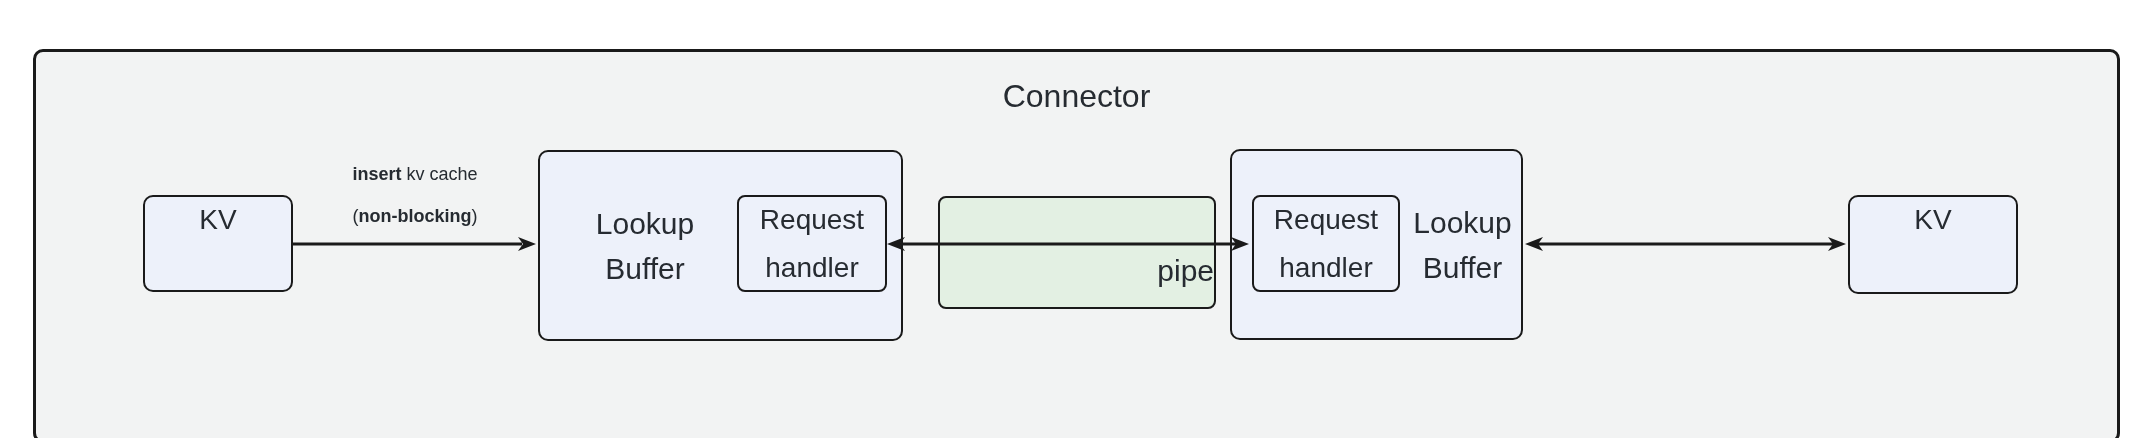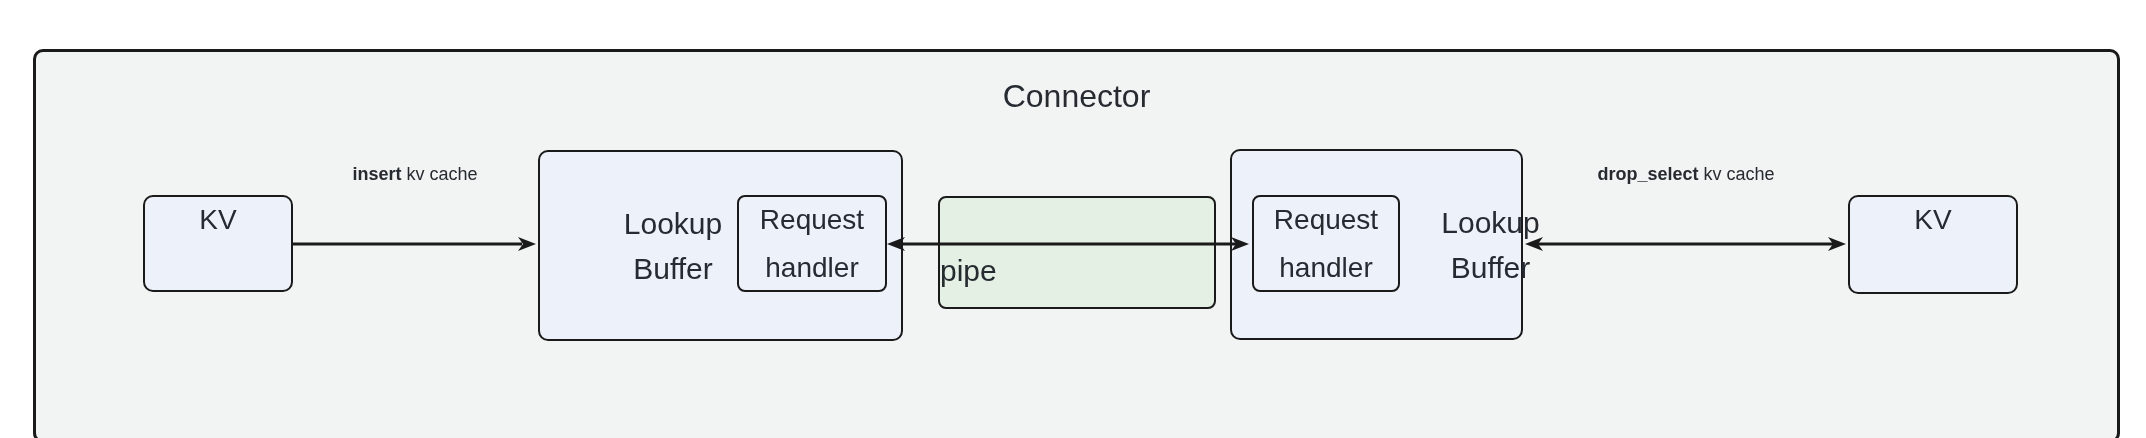--- a/index.html
+++ b/index.html
@@ -32,31 +32,31 @@
     display:flex;flex-direction:column;align-items:center;justify-content:space-between;
     font-size:28px;line-height:45px;text-align:center;
   }
   .group{
     position:absolute;background:var(--node-fill);
     border:2.5px solid var(--stroke);border-radius:10px;
   }
   .group-label{
     position:absolute;top:0;height:100%;
     display:flex;flex-direction:column;align-items:center;justify-content:center;
-    font-size:30px;line-height:45px;text-align:center;margin-left:28px;
+    font-size:30px;line-height:45px;text-align:center;
   }
   .pipe{
     position:absolute;left:938px;top:196px;width:278px;height:113px;
     background:var(--pipe-fill);
     border:2.5px solid var(--stroke);border-radius:8px;
     z-index:1;
   }
   .pipe-label{
     position:absolute;left:0;right:0;top:56px;
-    text-align:left;font-size:30px;
+    text-align:right;font-size:30px;
   }
   .arrow{position:absolute;z-index:5;}
   .arrow line{stroke:var(--stroke);stroke-width:3;}
   .arrow polygon{fill:var(--stroke);}
   .edge-label{
     position:absolute;width:320px;text-align:center;
     font-size:18px;line-height:42px;z-index:4;
   }
   .edge-label b{font-weight:700;}
 </style>
@@ -67,20 +67,21 @@
   <div class="outer">
     <div class="title">Connector</div>
   </div>
 
   <div class="node" style="left:143px;top:195px;width:150px;height:97px;">
     <span>KV</span>
   </div>
 
   <div class="edge-label" style="left:255px;top:153px;">
     <div><b>insert</b><span> kv cache</span></div>
+    <div><span>(</span><b>non-blocking</b><span>)</span></div>
   </div>
 
   <svg class="arrow" style="left:292px;top:234px;" width="244" height="20">
     <line x1="0" y1="10" x2="230" y2="10"></line>
     <polygon points="244,10 226,3 231,10 226,17"></polygon>
   </svg>
 
   <div class="group" style="left:538px;top:150px;width:365px;height:191px;">
     <div class="group-label" style="left:0;width:210px;">
       <span>Lookup</span>
@@ -107,21 +108,20 @@
       <span>Request</span>
       <span>handler</span>
     </div>
     <div class="group-label" style="left:168px;width:125px;">
       <span>Lookup</span>
       <span>Buffer</span>
     </div>
   </div>
 
   <div class="edge-label" style="left:1526px;top:153px;">
-    <div><b>drop_select</b><span> kv cache</span></div>
   </div>
 
   <svg class="arrow" style="left:1525px;top:234px;" width="321" height="20">
     <line x1="12" y1="10" x2="309" y2="10"></line>
     <polygon points="0,10 18,3 13,10 18,17"></polygon>
     <polygon points="321,10 303,3 308,10 303,17"></polygon>
   </svg>
 
   <div class="node" style="left:1848px;top:195px;width:170px;height:99px;">
     <span>KV</span>

